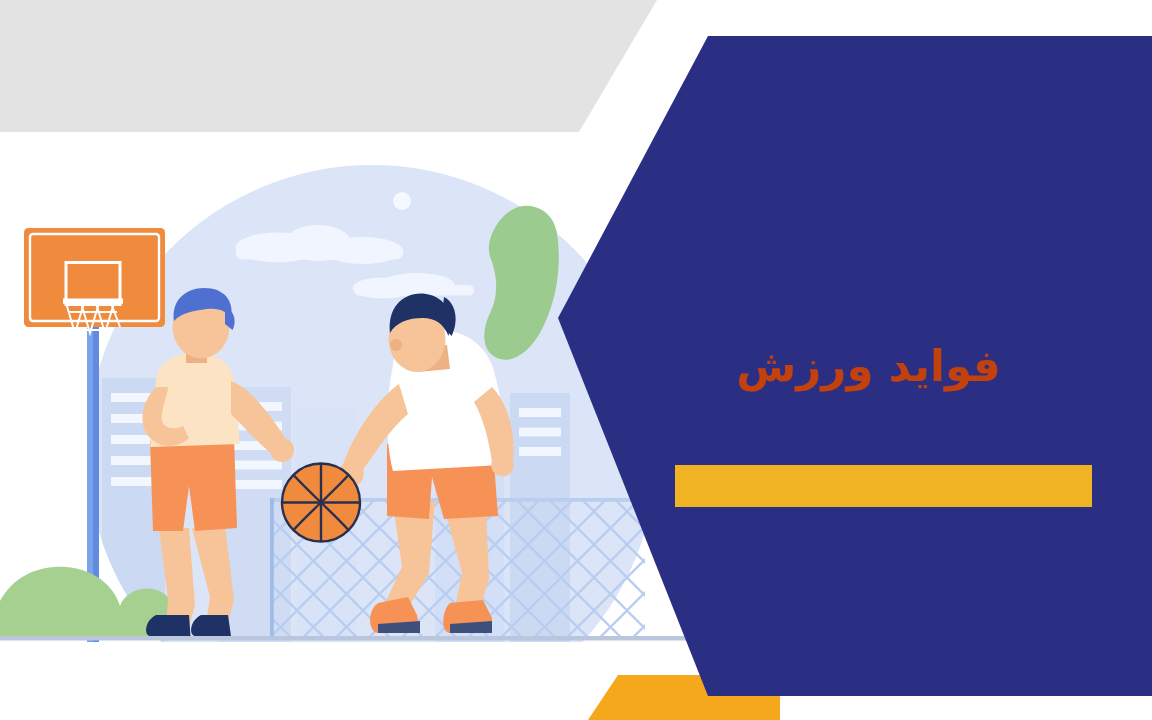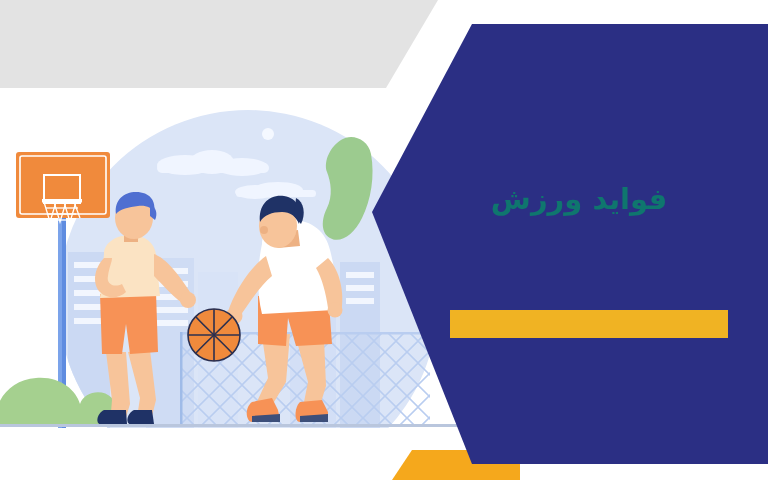--- a/index.html
+++ b/index.html
@@ -23,27 +23,28 @@
     position:absolute;
     left:390px; top:180px;
     width:378px;
     text-align:center;
     direction:rtl;
     z-index:40;
     pointer-events:none;
   }
   #slide-title {
     display:block;
-    color:#0f766e;
+    color:#c2410c;
     font-size:29px;
     font-weight:700;
     line-height:1.35;
     letter-spacing:0px;
     font-family:"DejaVu Sans", sans-serif;
     text-rendering:optimizeLegibility;
+    margin-top:45px;
   }
 </style>
 </head>
 <body>
 
 <div id="slide">
 
   <svg class="layer" id="illustration-svg" viewBox="0 0 768 480" width="768" height="480">
 
     <defs>

